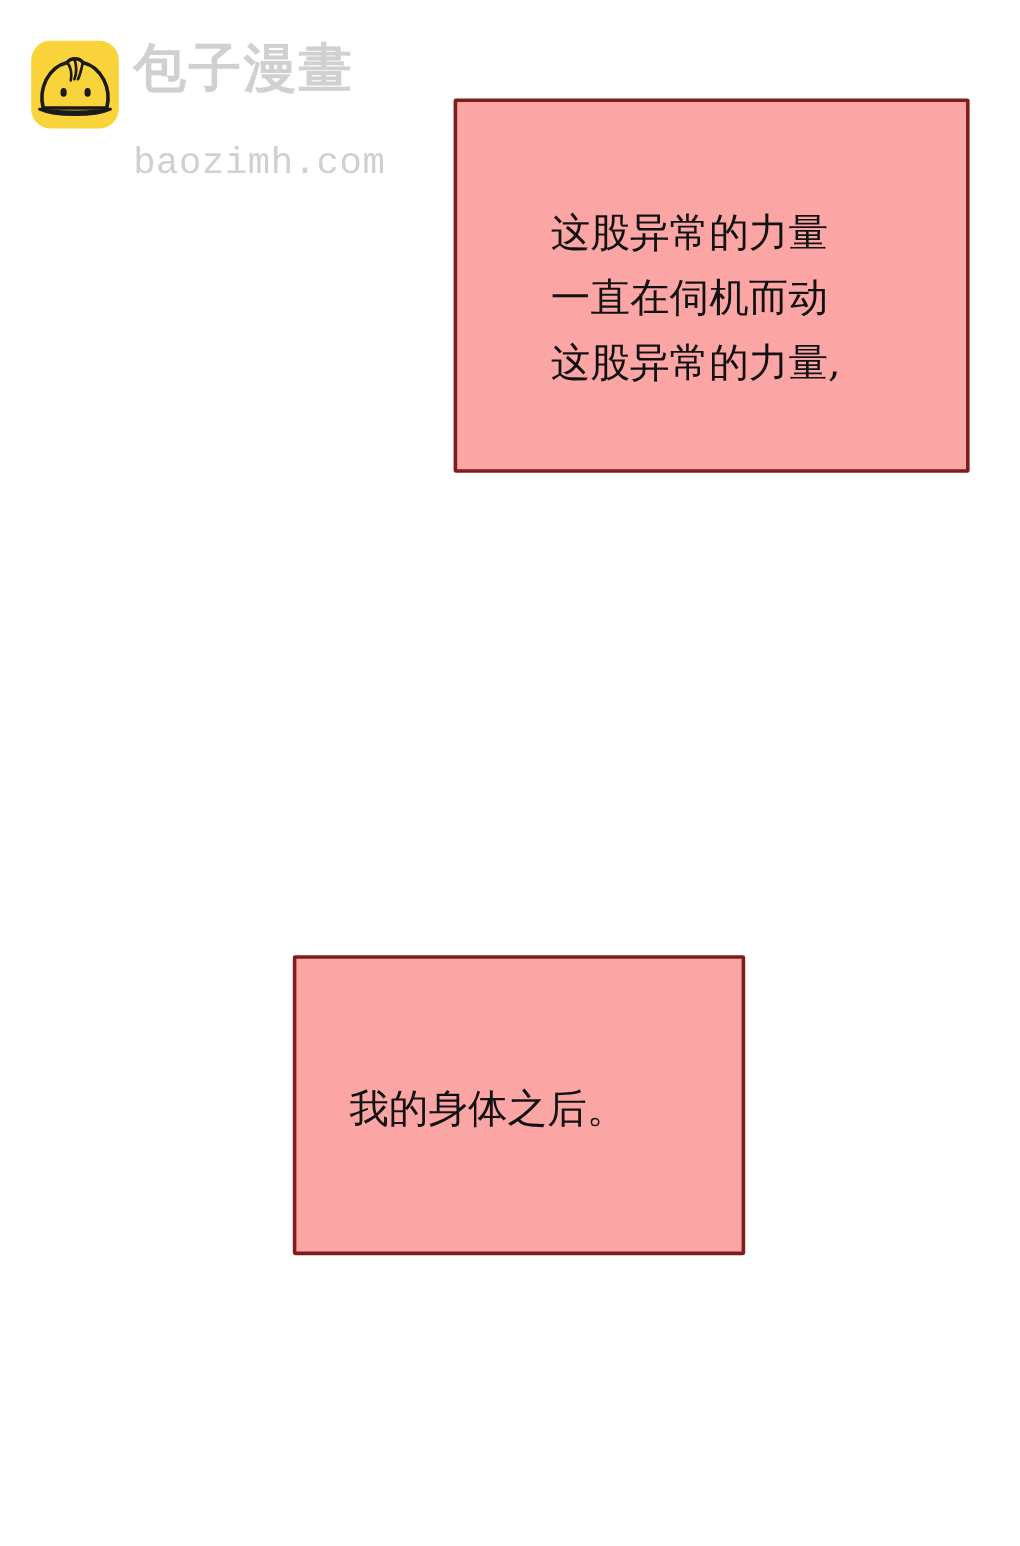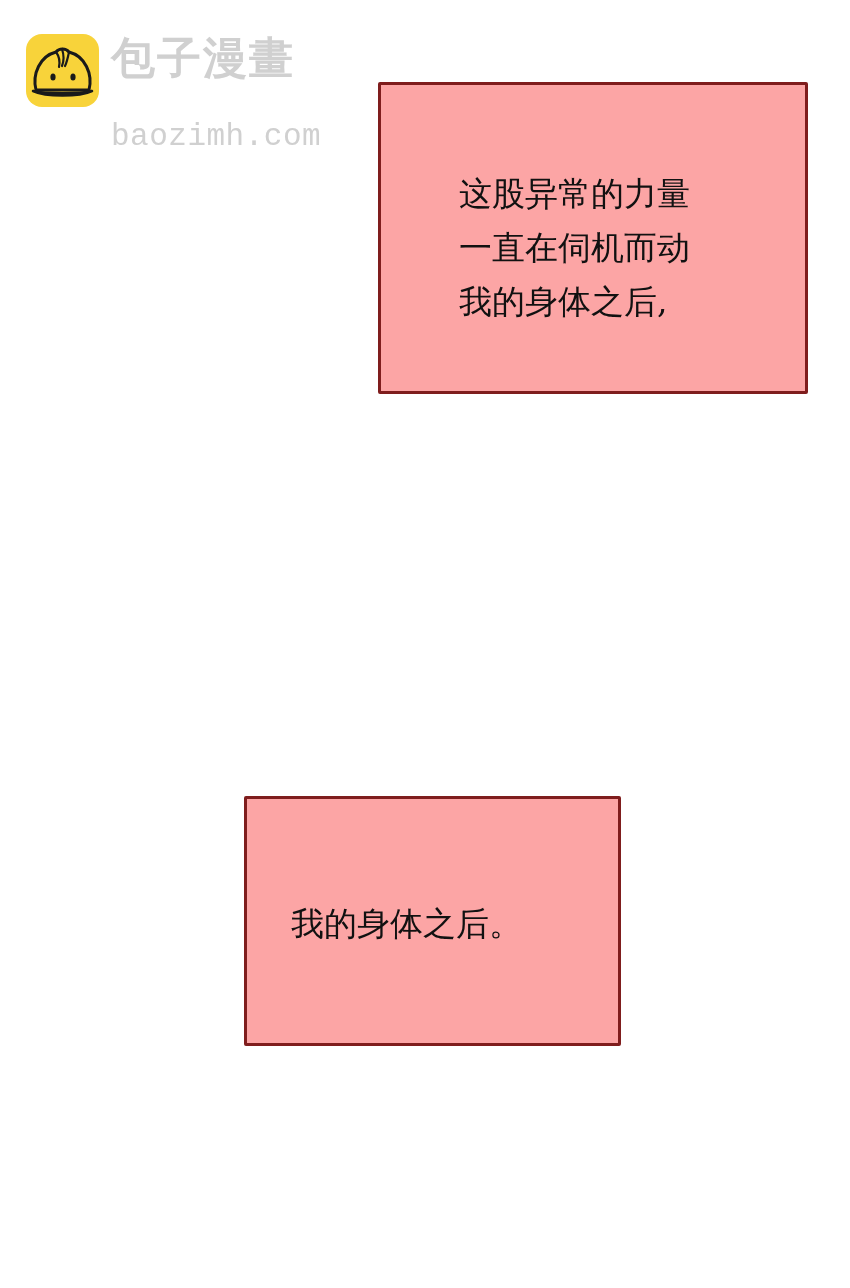--- a/index.html
+++ b/index.html
@@ -117,21 +117,21 @@
   <div class="watermark-text">
     <span class="watermark-title">包子漫畫</span>
     <span class="watermark-url">baozimh.com</span>
   </div>
 </div>
 
 <div class="caption-box caption-box-1">
   <div class="caption-text">
     <span class="caption-line">这股异常的力量</span>
     <span class="caption-line">一直在伺机而动</span>
-    <span class="caption-line">我的身体之后,</span>
+    <span class="caption-line">这股异常的力量,</span>
   </div>
 </div>
 
 <div class="caption-box caption-box-2">
   <div class="caption-text">
     <span class="caption-line">我的身体之后。</span>
   </div>
 </div>
 
 </body></html>

